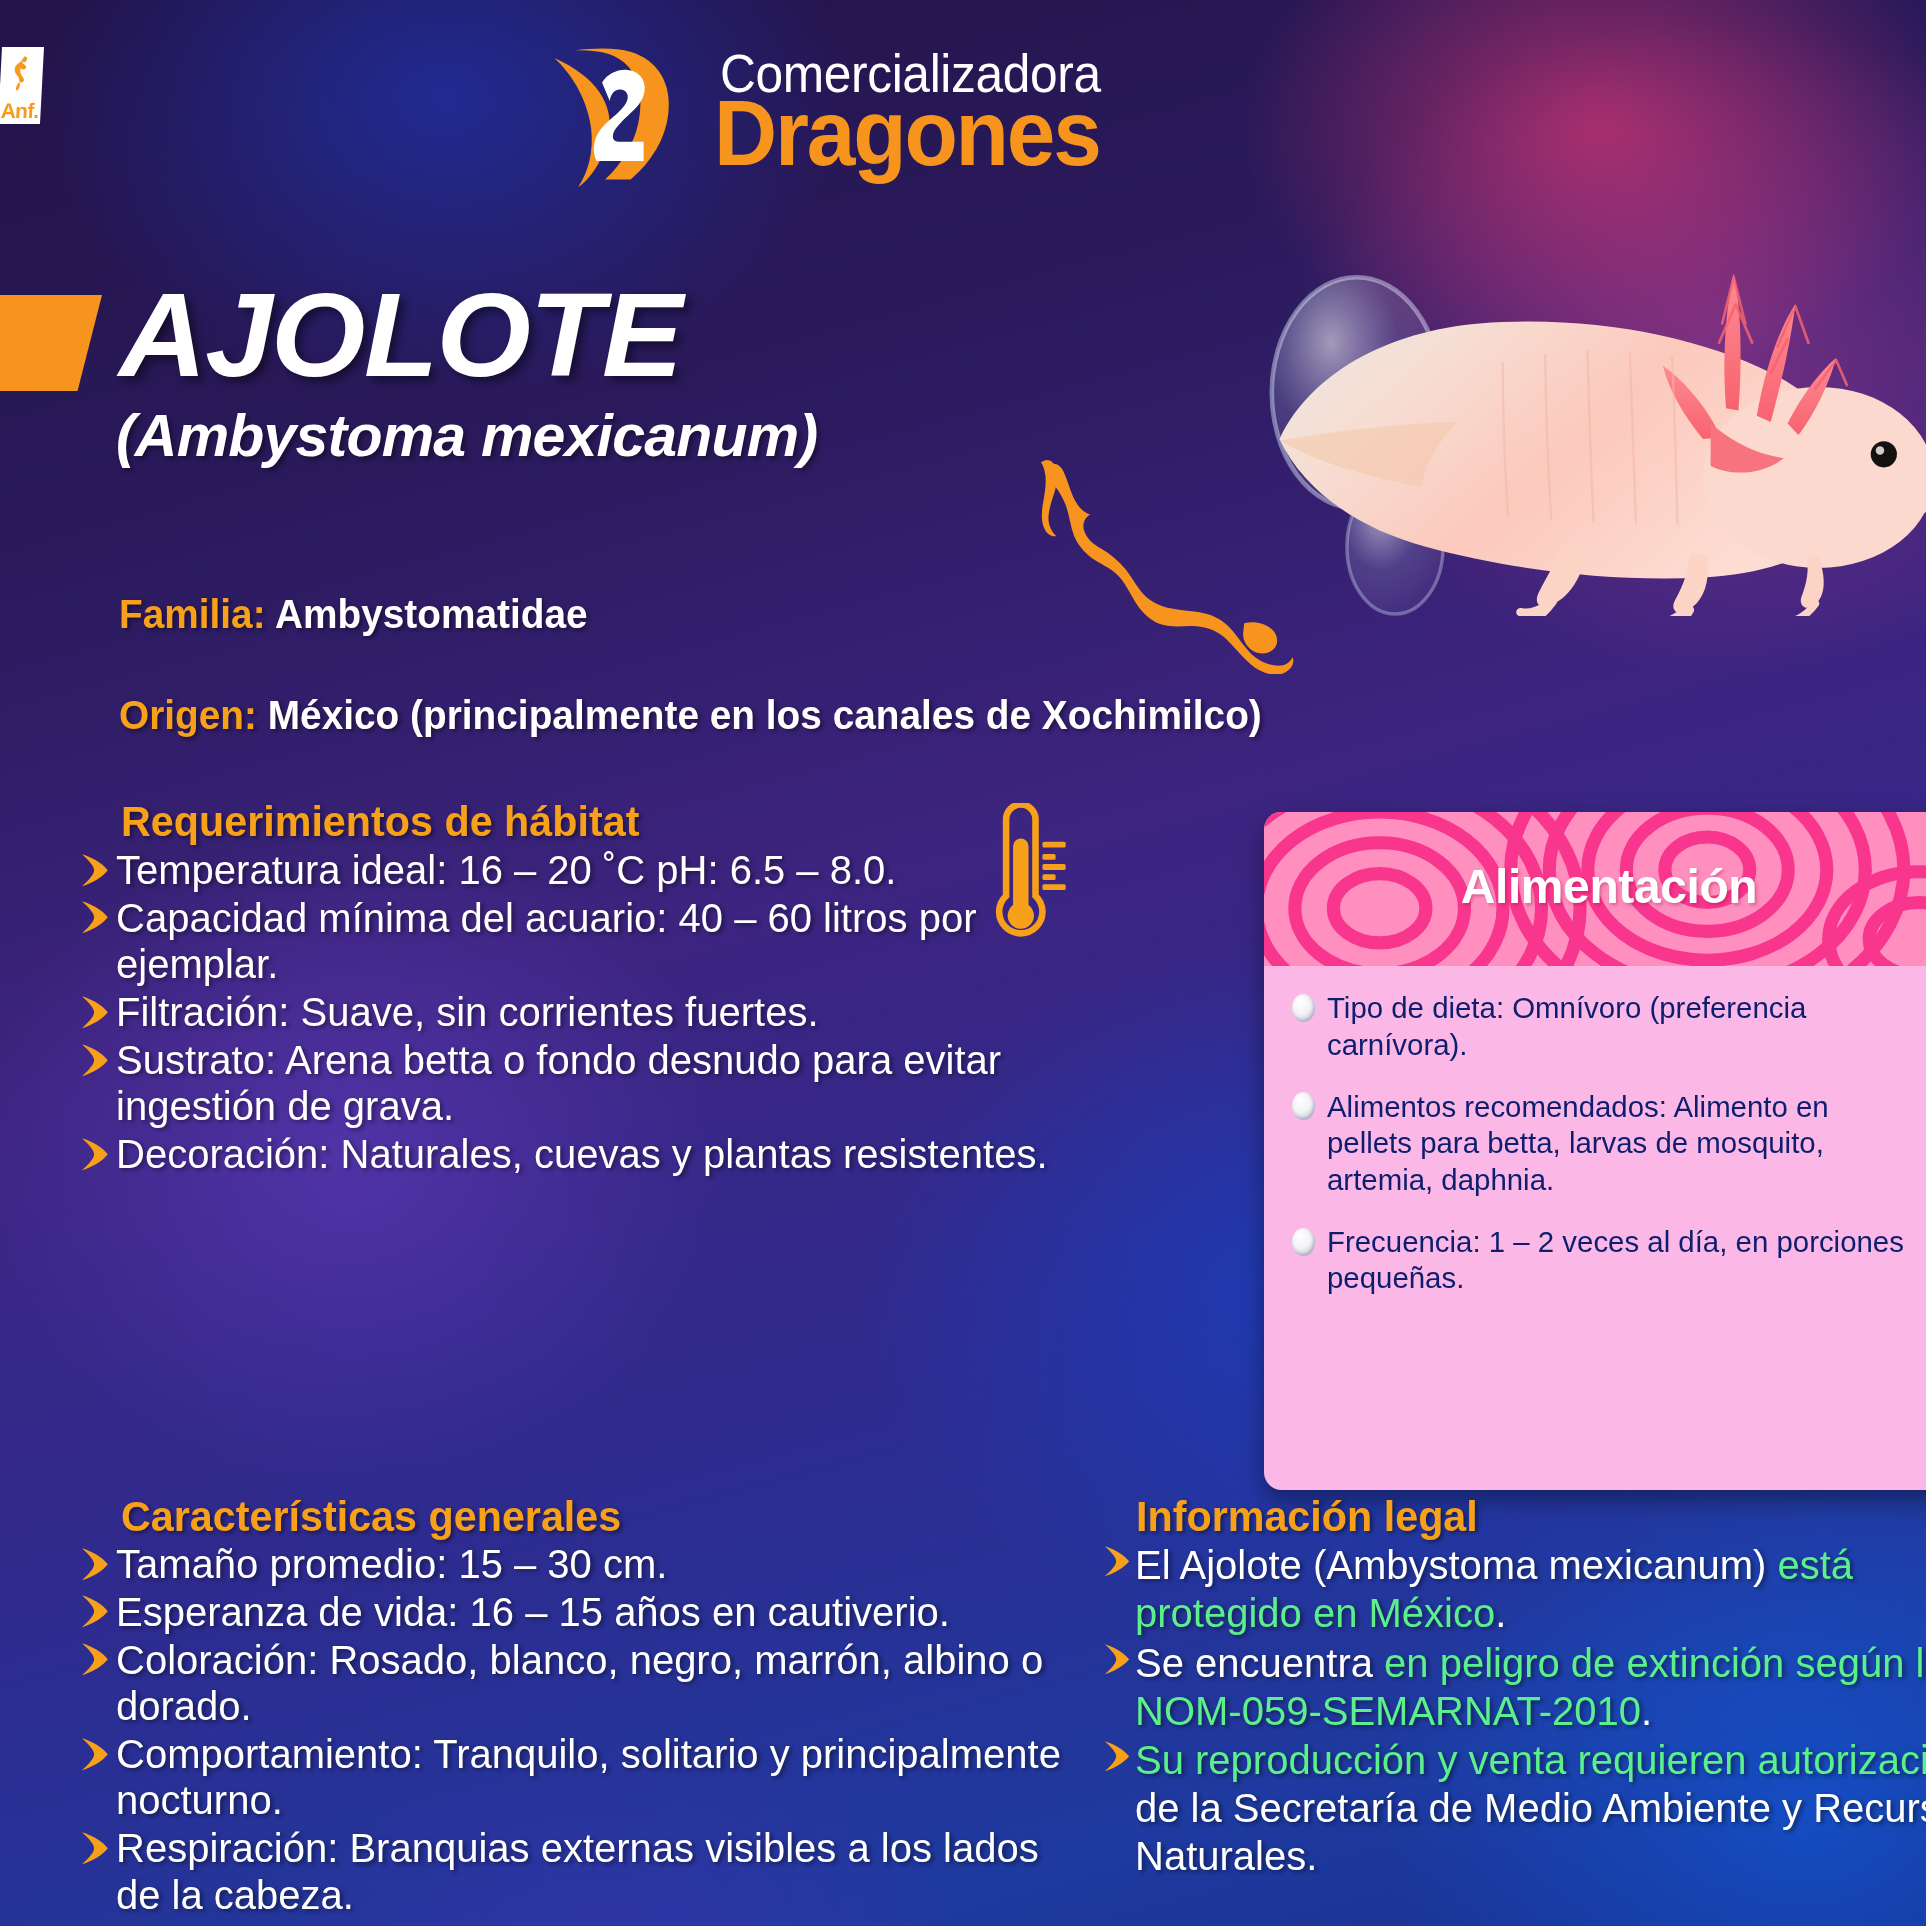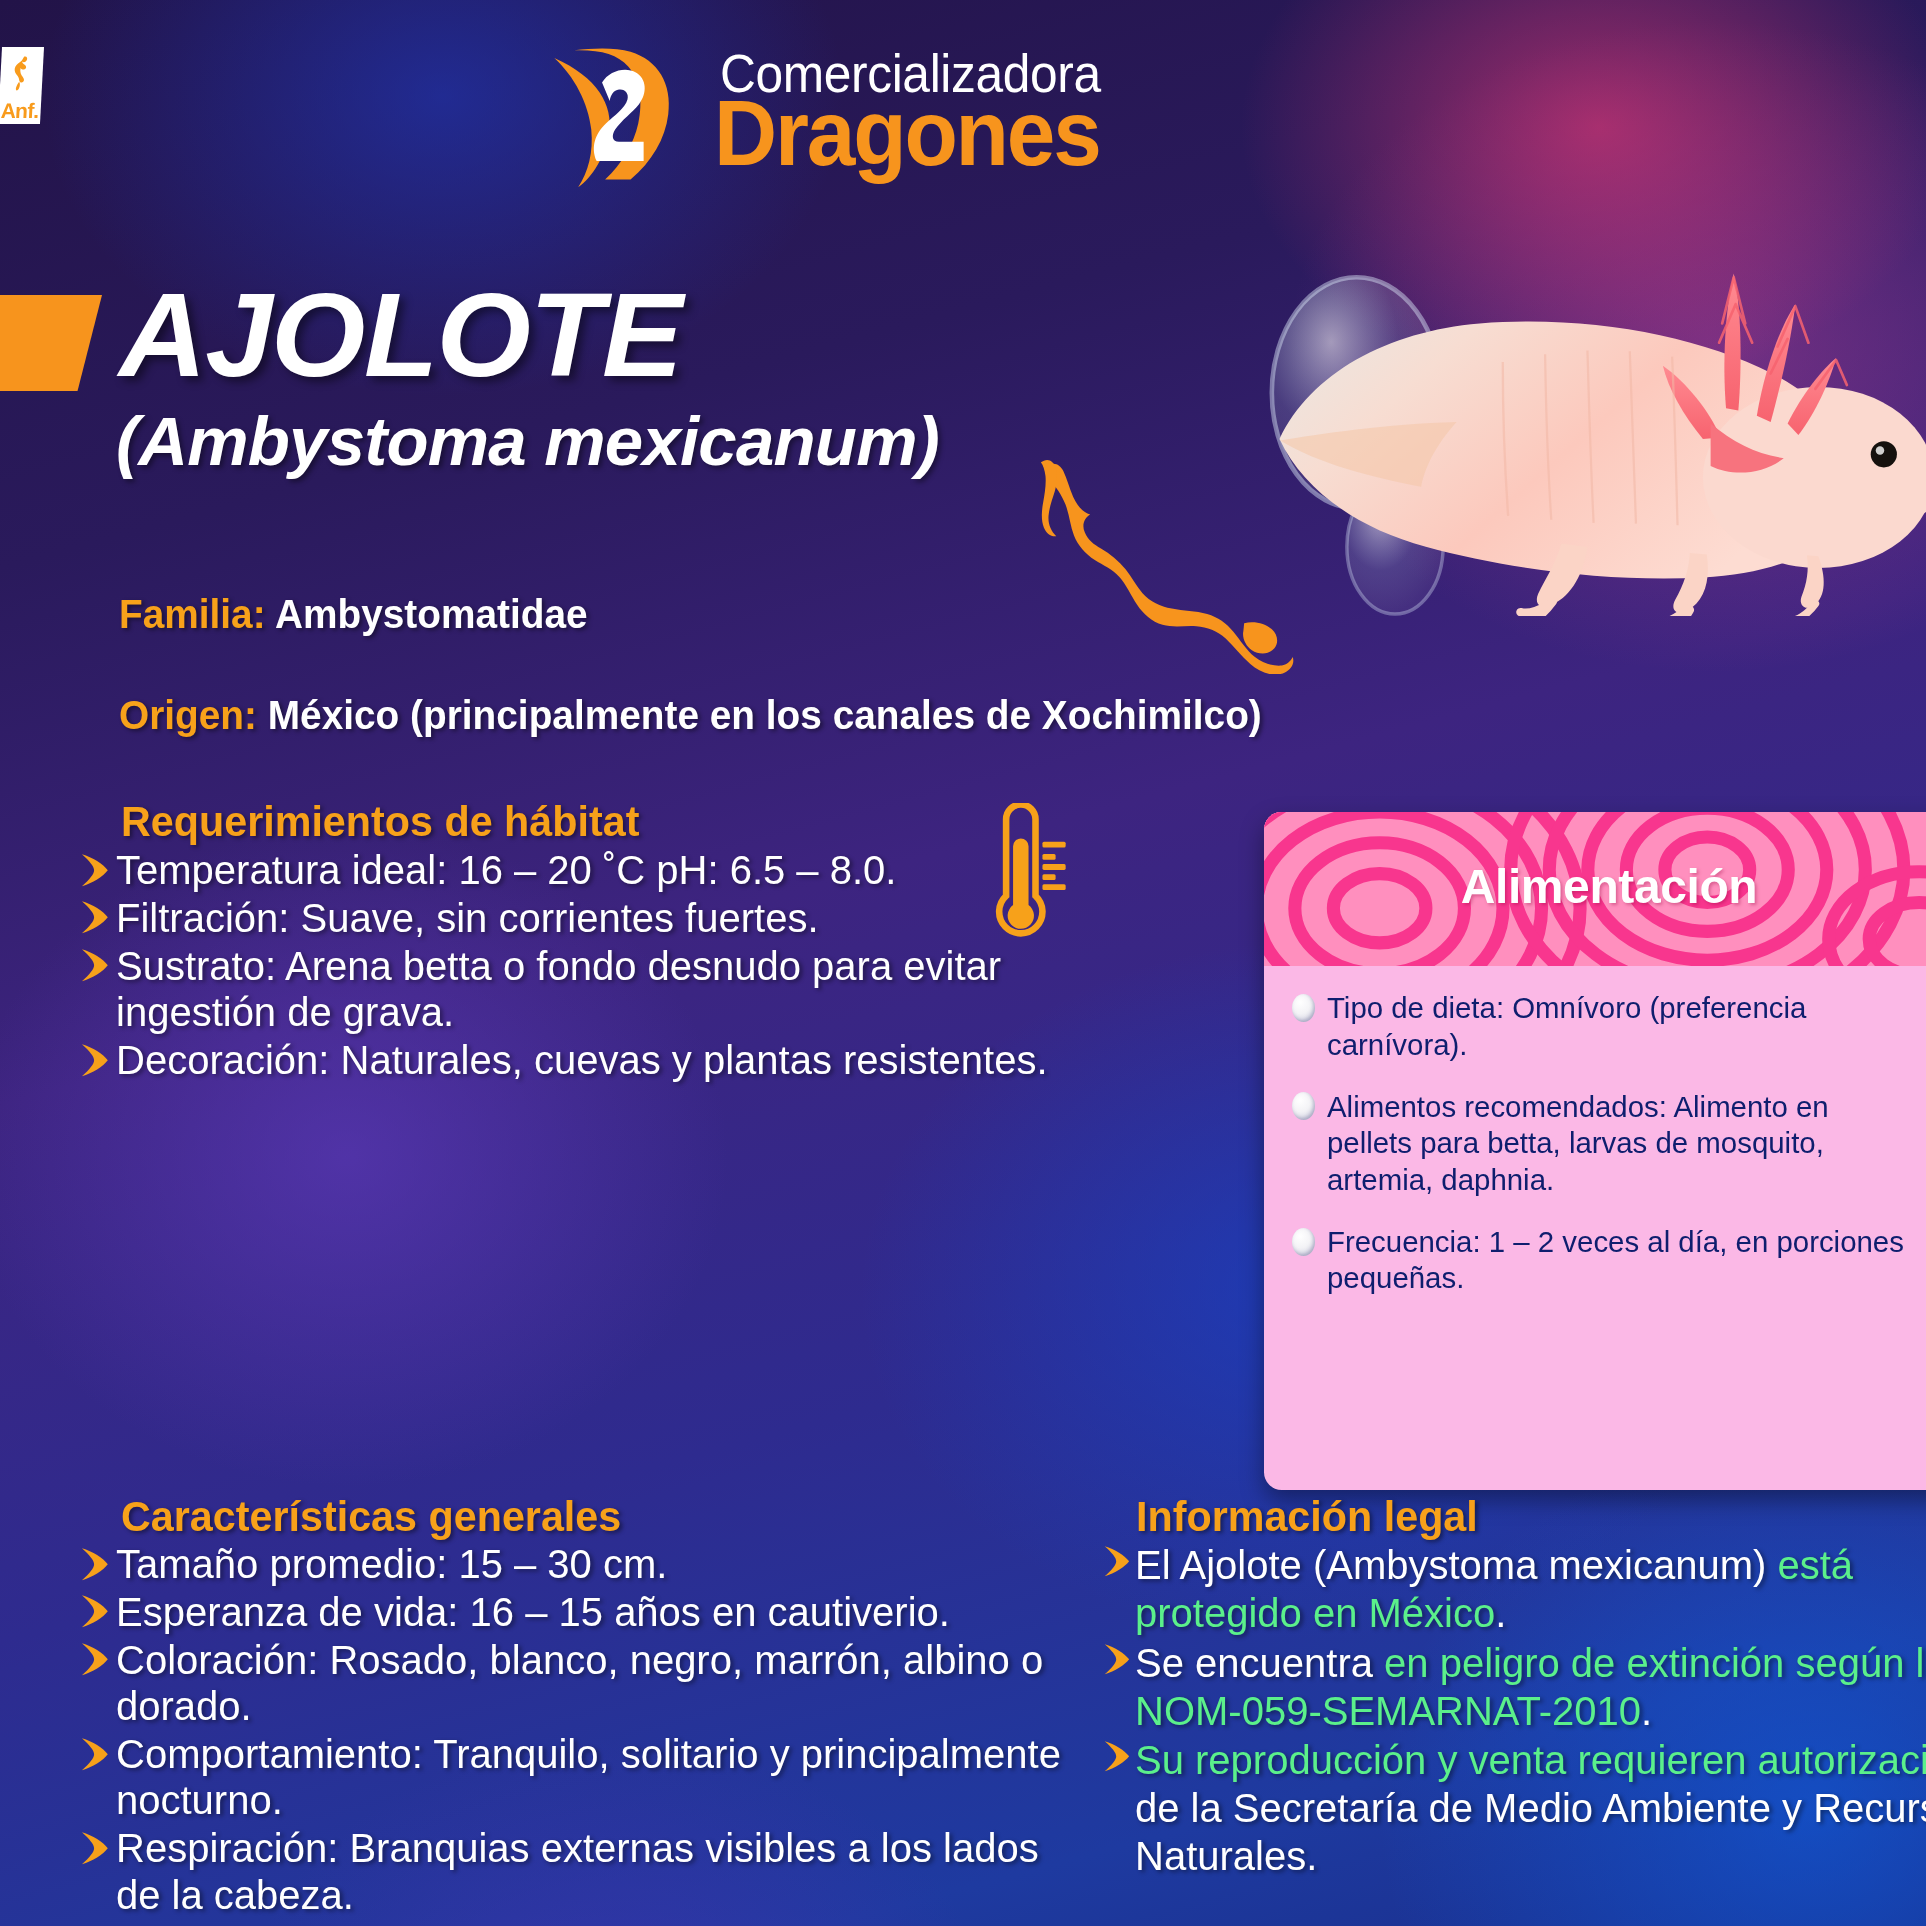--- a/index.html
+++ b/index.html
@@ -46,21 +46,21 @@
     font-family:"Liberation Sans", sans-serif; transform:scaleX(.95); transform-origin:left center;}
 
   
   .title-wrap{ position:absolute; left:0px; top:275px; width:1156px; height:216px; }
   .title-tab{ position:absolute; left:0px; top:20px; width:102px; height:96px;
               background:#F7941D; clip-path:polygon(0 0, 100% 0, 76% 100%, 0 100%); }
   .title-main{ position:absolute; left:119px; top:0px; color:#ffffff; font-size:119px;
                font-weight:bold; font-style:italic; letter-spacing:-1.5px; line-height:1.0;
                text-shadow:5.4px 4.6px 8.5px rgba(0,0,0,.45);
                font-family:"Liberation Sans", sans-serif; transform:scaleX(1.02); transform-origin:left top;}
-  .title-sci{ position:absolute; left:116px; top:127px; color:#ffffff; font-size:69px;
+  .title-sci{ position:absolute; left:116px; top:127px; color:#ffffff; font-size:59px;
               font-weight:bold; font-style:italic; letter-spacing:-0.8px;
               text-shadow:3.1px 2.7px 5.4px rgba(0,0,0,.4);
               font-family:"Liberation Sans", sans-serif;}
 
   
   .mexico{ position:absolute; left:1036px; top:443px; width:270px; height:231px; }
   .mexico svg{ width:100%; height:100%; }
 
   
   .axo-zone{ position:absolute; left:1156px; top:208px; width:886px; height:408px; }
@@ -262,20 +262,28 @@
     </svg>
   </div>
   <div class="blist" id="list-habitat">
     <div class="bullet">
       <span class="chev">
           <svg viewBox="0 0 78 92">
             <path d="M2 6 C30 14 58 32 70 48 C58 64 30 82 2 90 C22 72 34 58 34 48 C34 38 22 24 2 6 Z" fill="#F7A11A"></path>
           </svg>
         </span>
       <span class="btext">Temperatura ideal: 16 – 20 ˚C pH: 6.5 – 8.0.</span>
+    </div>
+    <div class="bullet">
+      <span class="chev">
+          <svg viewBox="0 0 78 92">
+            <path d="M2 6 C30 14 58 32 70 48 C58 64 30 82 2 90 C22 72 34 58 34 48 C34 38 22 24 2 6 Z" fill="#F7A11A"></path>
+          </svg>
+        </span>
+      <span class="btext">Capacidad mínima del acuario: 40 – 60 litros por ejemplar.</span>
     </div>
     <div class="bullet">
       <span class="chev">
           <svg viewBox="0 0 78 92">
             <path d="M2 6 C30 14 58 32 70 48 C58 64 30 82 2 90 C22 72 34 58 34 48 C34 38 22 24 2 6 Z" fill="#F7A11A"></path>
           </svg>
         </span>
       <span class="btext">Filtración: Suave, sin corrientes fuertes.</span>
     </div>
     <div class="bullet">

